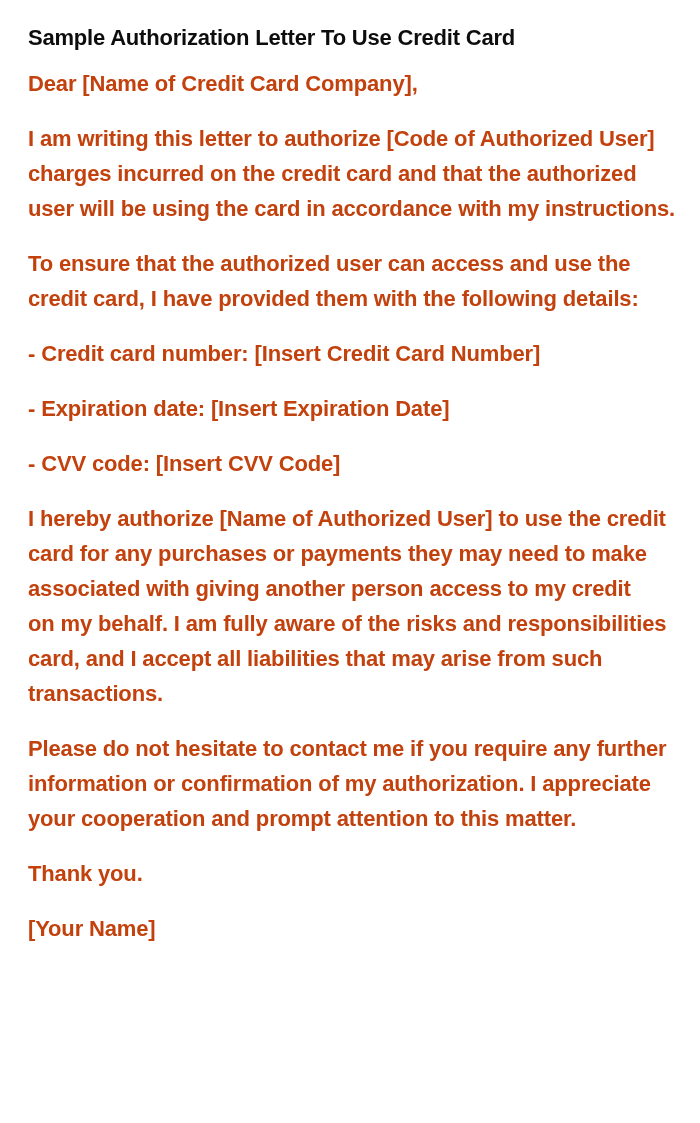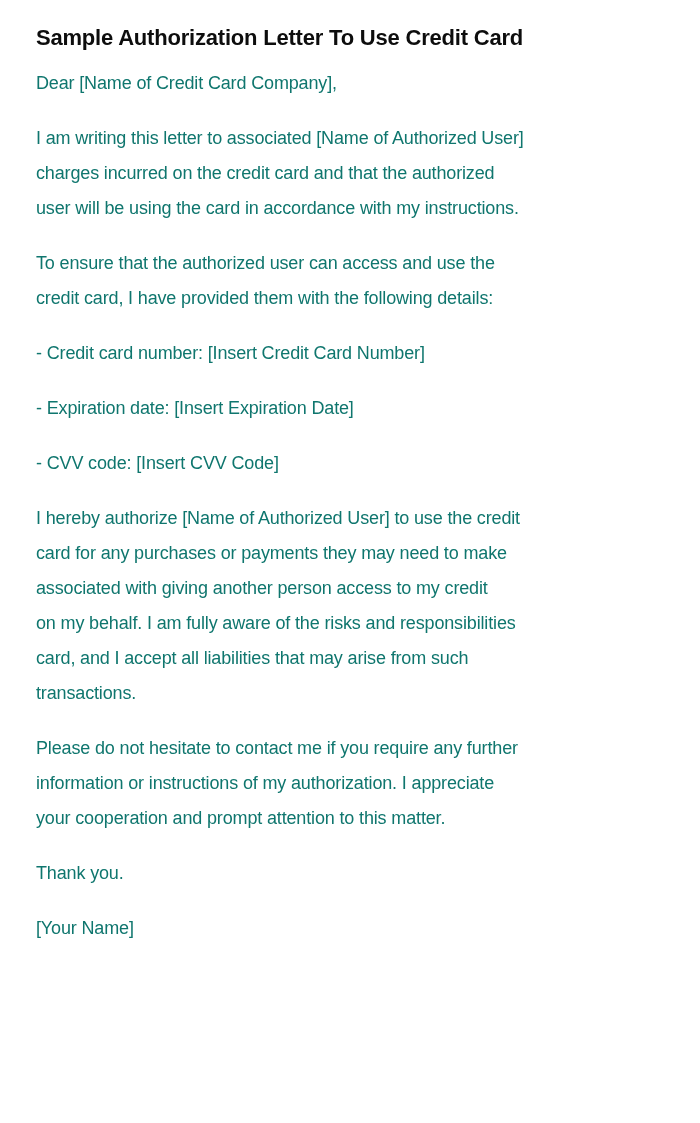--- a/index.html
+++ b/index.html
@@ -10,39 +10,40 @@
   body {
     width: 700px;
     height: 1123px;
     overflow: hidden;
     font-family: "Liberation Sans", "DejaVu Sans", sans-serif;
   }
   .doc {
     width: 700px;
     height: 1123px;
     box-sizing: border-box;
-    padding: 23px 38px 0 36px;
+    padding: 23px 38px 0 28px;
     background: #ffffff;
     color: #1a1a1a;
   }
   .doc h1 {
     margin: 0 0 13px 0;
     font-size: 22px;
     line-height: 30px;
     font-weight: 700;
     color: #0d0d0d;
     letter-spacing: -0.2px;
     white-space: nowrap;
   }
   .doc p {
     margin: 20px 0;
-    font-size: 18px;
+    font-size: 22px;
     line-height: 35px;
     letter-spacing: -0.15px;
-    color: #0f766e;
+    color: #c2410c;
+    font-weight: bold;
   }
   .doc h1 + p {
     margin-top: 13px;
   }
   .doc p .line {
     display: block;
     white-space: nowrap;
   }
 </style>
 </head>
@@ -50,21 +51,21 @@
 
 <div class="doc">
 
   <h1>Sample Authorization Letter To Use Credit Card</h1>
 
   <p>
       <span class="line">Dear [Name of Credit Card Company],</span>
     </p>
 
   <p>
-    <span class="line">I am writing this letter to associated [Name of Authorized User]</span>
+    <span class="line">I am writing this letter to authorize [Code of Authorized User]</span>
     <span class="line">charges incurred on the credit card and that the authorized</span>
     <span class="line">user will be using the card in accordance with my instructions.</span>
   </p>
 
   <p>
     <span class="line">To ensure that the authorized user can access and use the</span>
     <span class="line">credit card, I have provided them with the following details:</span>
   </p>
 
   <p>
@@ -83,21 +84,21 @@
     <span class="line">I hereby authorize [Name of Authorized User] to use the credit</span>
     <span class="line">card for any purchases or payments they may need to make</span>
     <span class="line">associated with giving another person access to my credit</span>
     <span class="line">on my behalf. I am fully aware of the risks and responsibilities</span>
     <span class="line">card, and I accept all liabilities that may arise from such</span>
     <span class="line">transactions.</span>
   </p>
 
   <p>
     <span class="line">Please do not hesitate to contact me if you require any further</span>
-    <span class="line">information or instructions of my authorization. I appreciate</span>
+    <span class="line">information or confirmation of my authorization. I appreciate</span>
     <span class="line">your cooperation and prompt attention to this matter.</span>
   </p>
 
   <p>
       <span class="line">Thank you.</span>
     </p>
 
 
   <p>
       <span class="line">[Your Name]</span>

